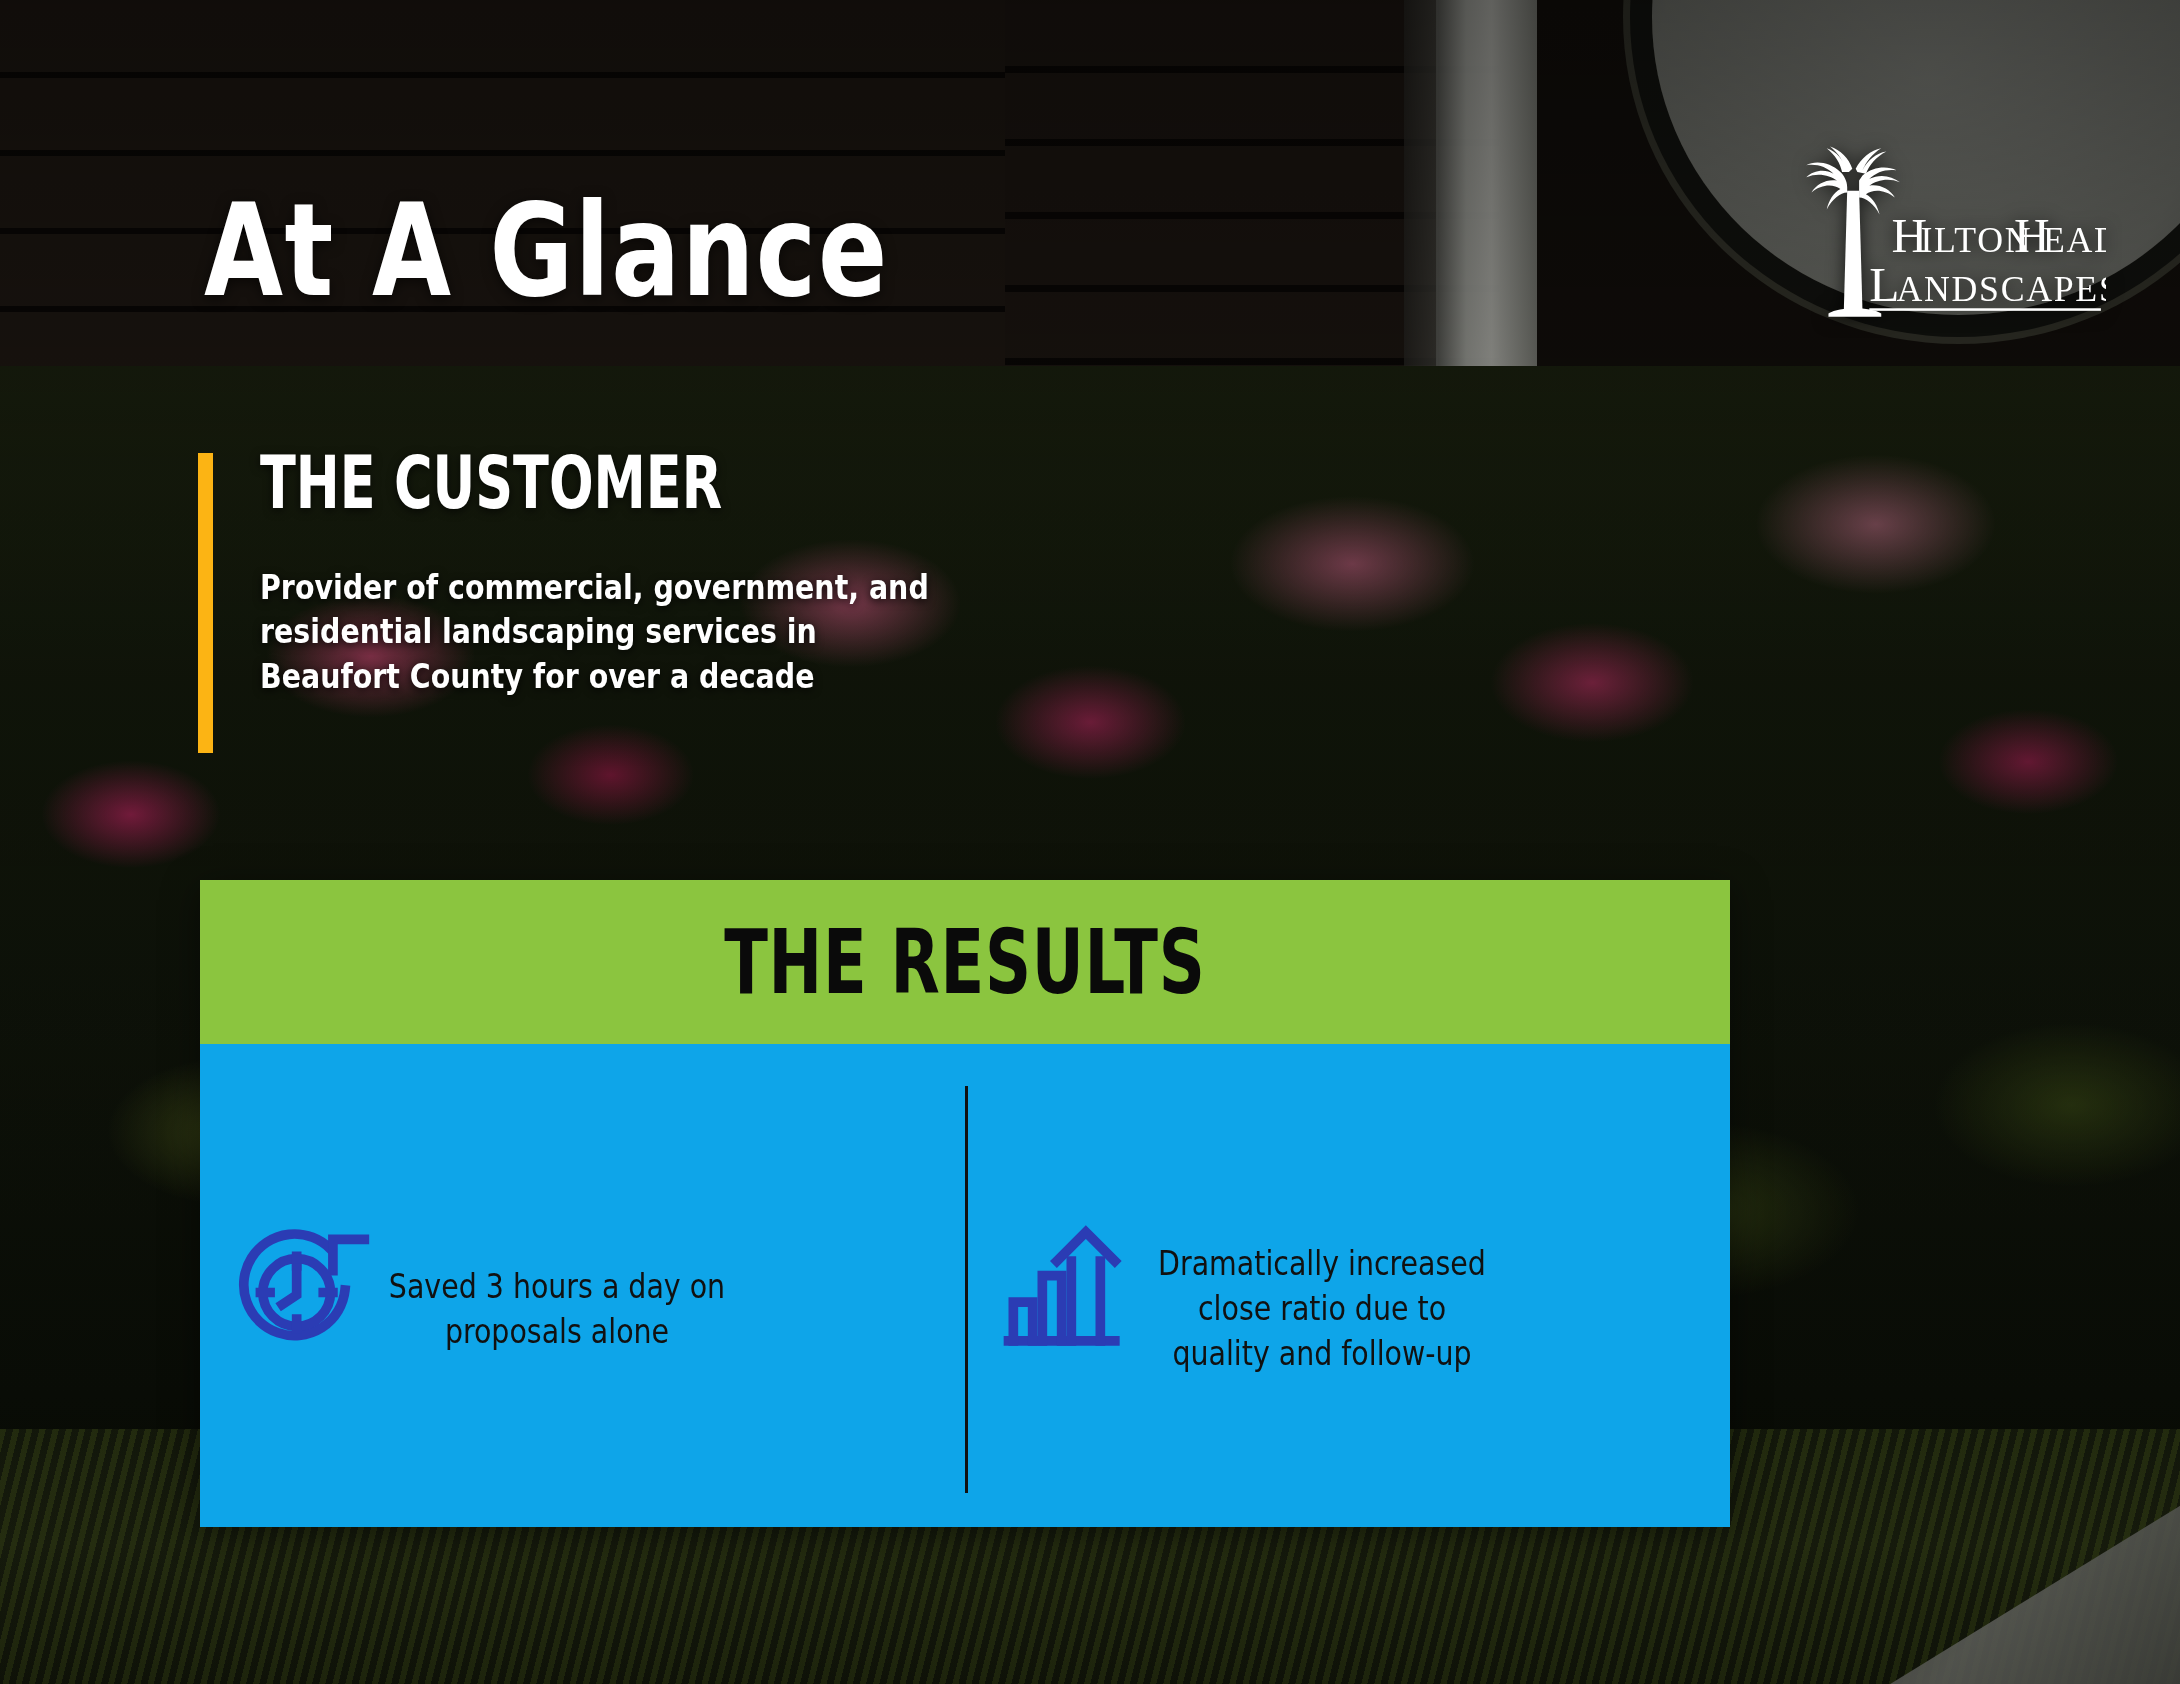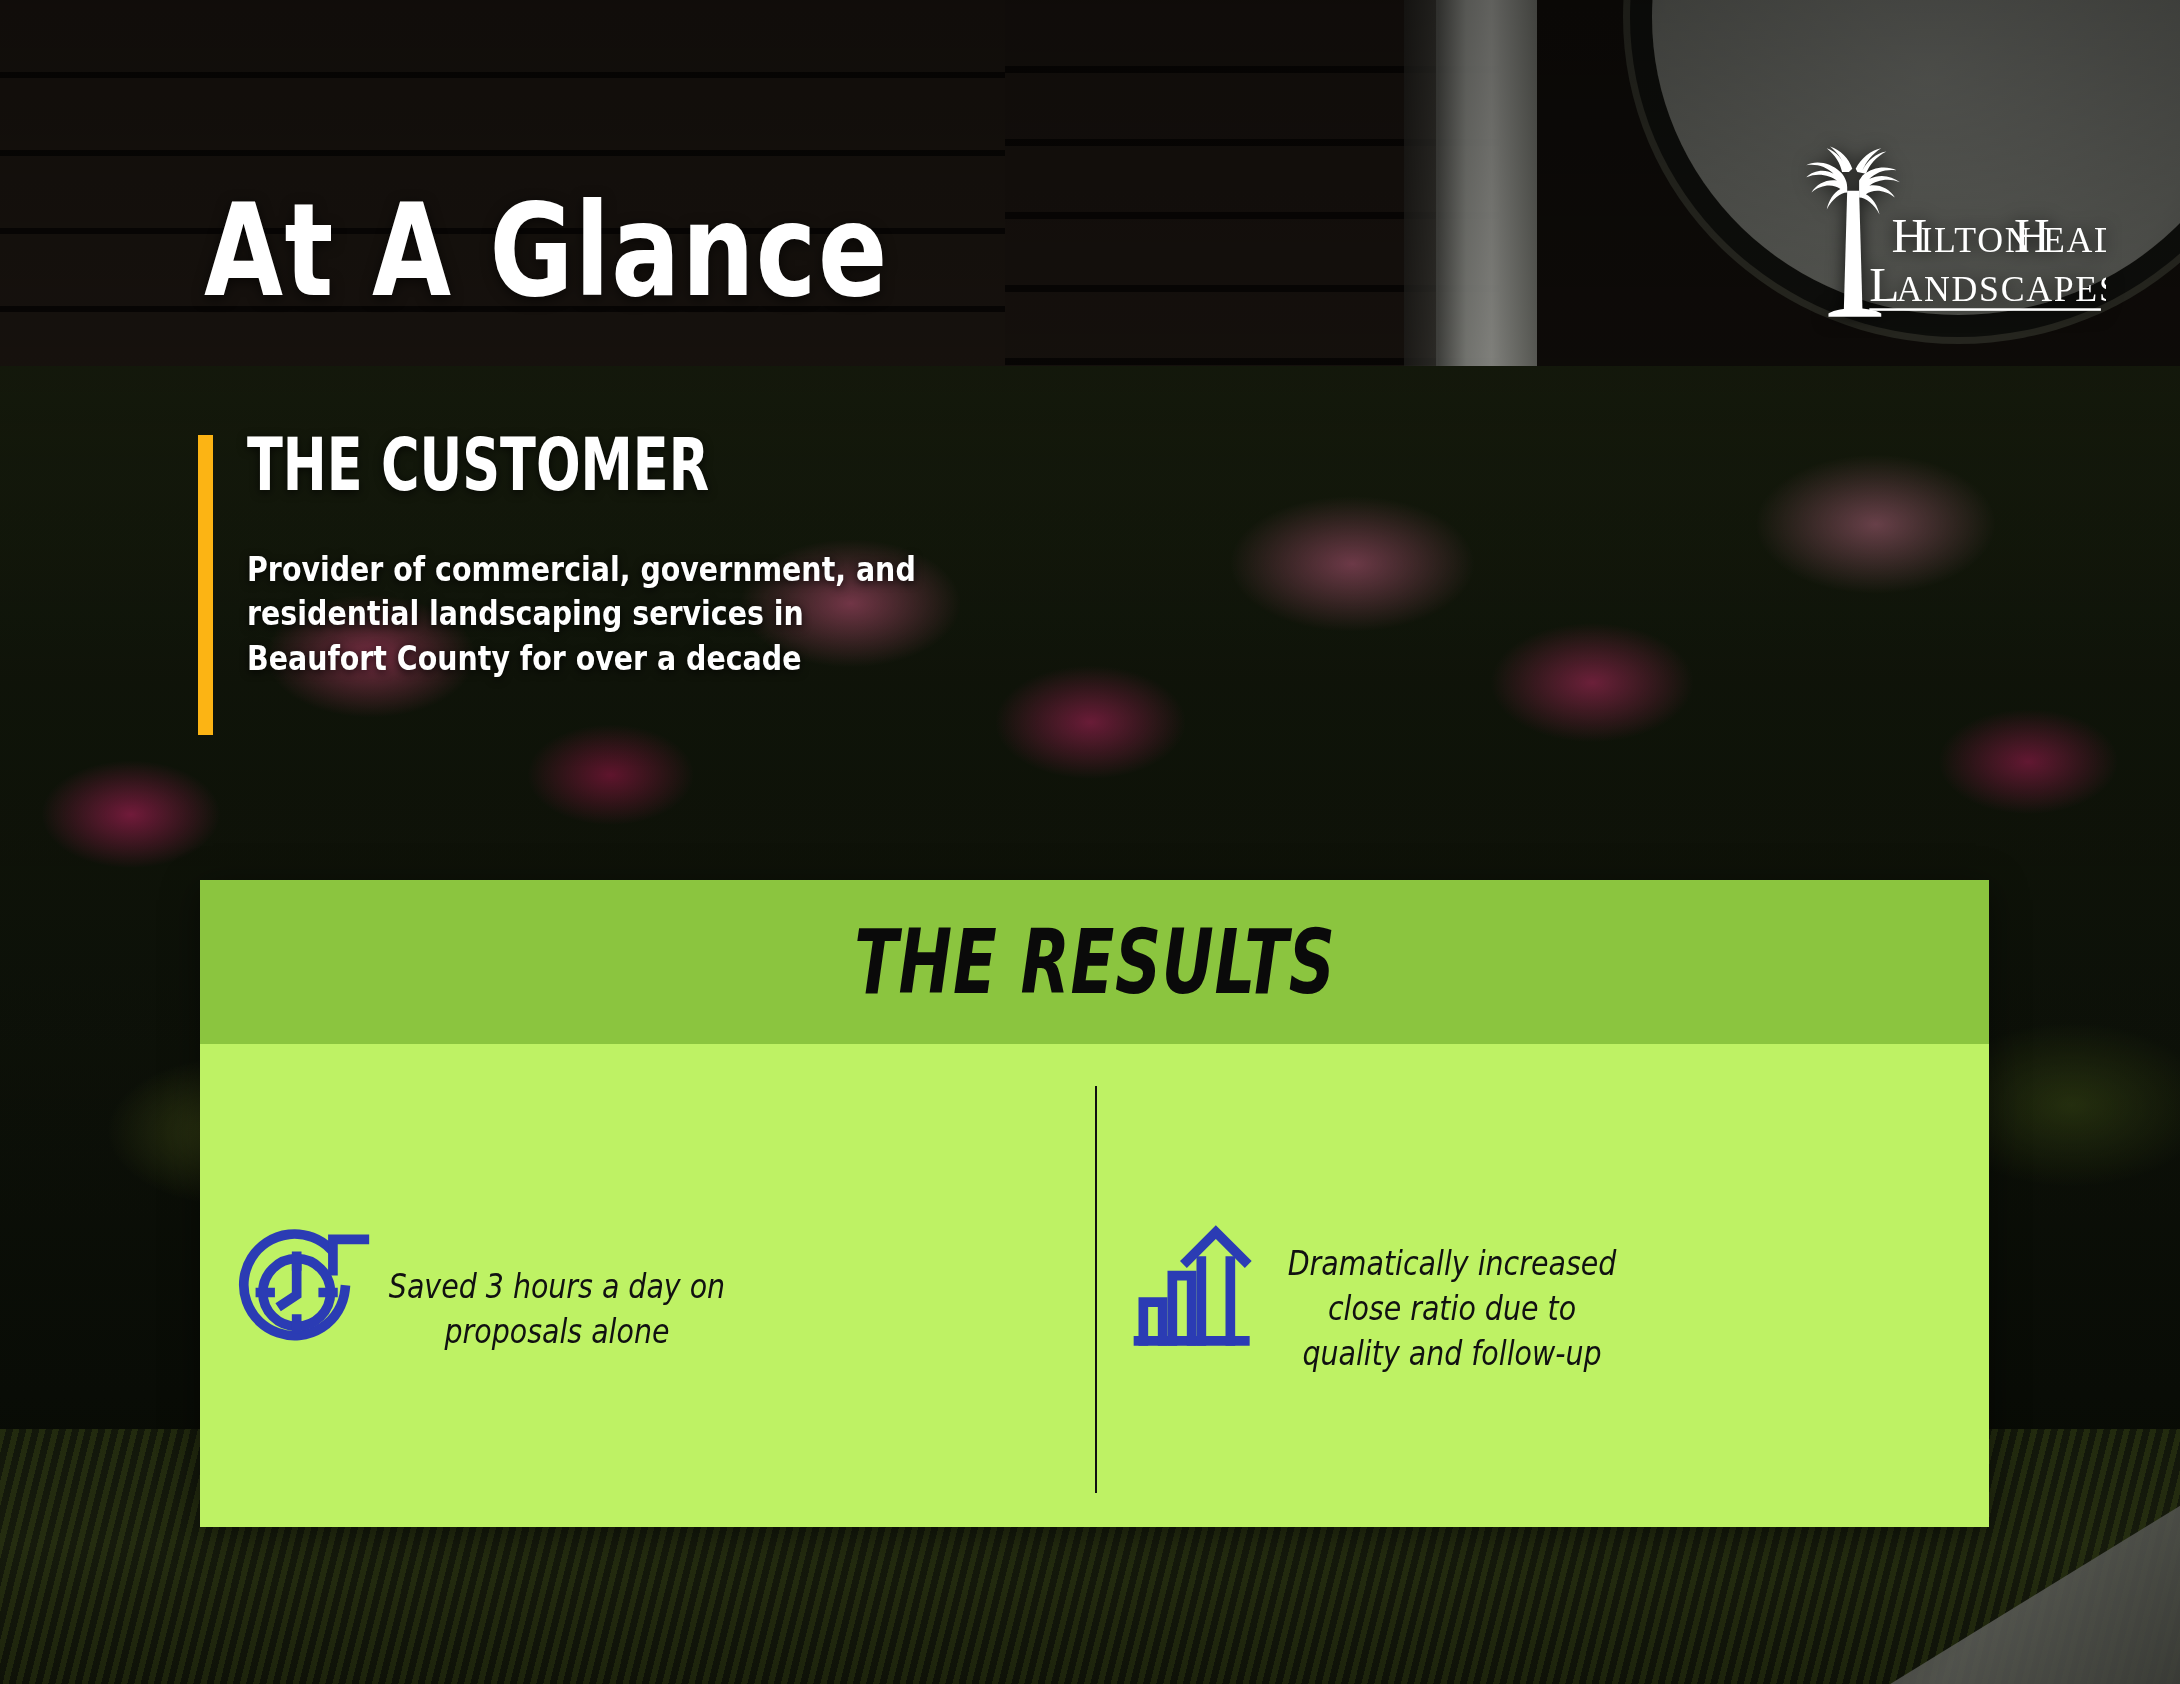--- a/index.html
+++ b/index.html
@@ -121,22 +121,22 @@
   .logo {
     position:absolute; right:75px; top:143px;
     width:315px; height:179px;
     color:#fff;
   }
   .logo svg { width:100%; height:100%; display:block;
     filter:drop-shadow(0 1.7px 8.5px rgba(0,0,0,.75)); }
 
   
   .col {
-    position:absolute; top:429px;
-    padding-left:49px;
+    position:absolute; top:447px;
+    padding-left:62px;
   }
   .col::before {
     content:""; position:absolute; left:0; top:6px;
     width:14.5px; height:300px; background:#FCB414;
   }
   .col-customer  { left:198px;  width:784px; }
   .col-challenge { left:1072px; width:852px; }
 
   .col-heading {
     font-size:73px; line-height:.98;
@@ -153,24 +153,23 @@
     font-weight:700; color:#ffffff;
     font-family:"DejaVu Sans", sans-serif;
     font-stretch:condensed;
     transform:scaleX(.93); transform-origin:left top;
     text-shadow:0 1.7px 8.5px rgba(0,0,0,.8);
   }
 
   
   .results-card {
     position:absolute; left:200px; top:880px;
-    width:1789px; height:647px;
-    background:#bef264;
+    width:1530px; height:647px;
+    background:#0ea5e9;
     box-shadow:0 6.8px 36px rgba(0,0,0,.45);
-    font-style:italic;
   }
   .results-banner {
     height:164px; background:#8BC53F;
     display:flex; align-items:center; justify-content:center;
   }
   .results-banner-title {
     font-size:89px; line-height:1;
     font-weight:700; color:#0a0a0a;
     font-family:"DejaVu Sans", sans-serif;
     font-stretch:condensed;

